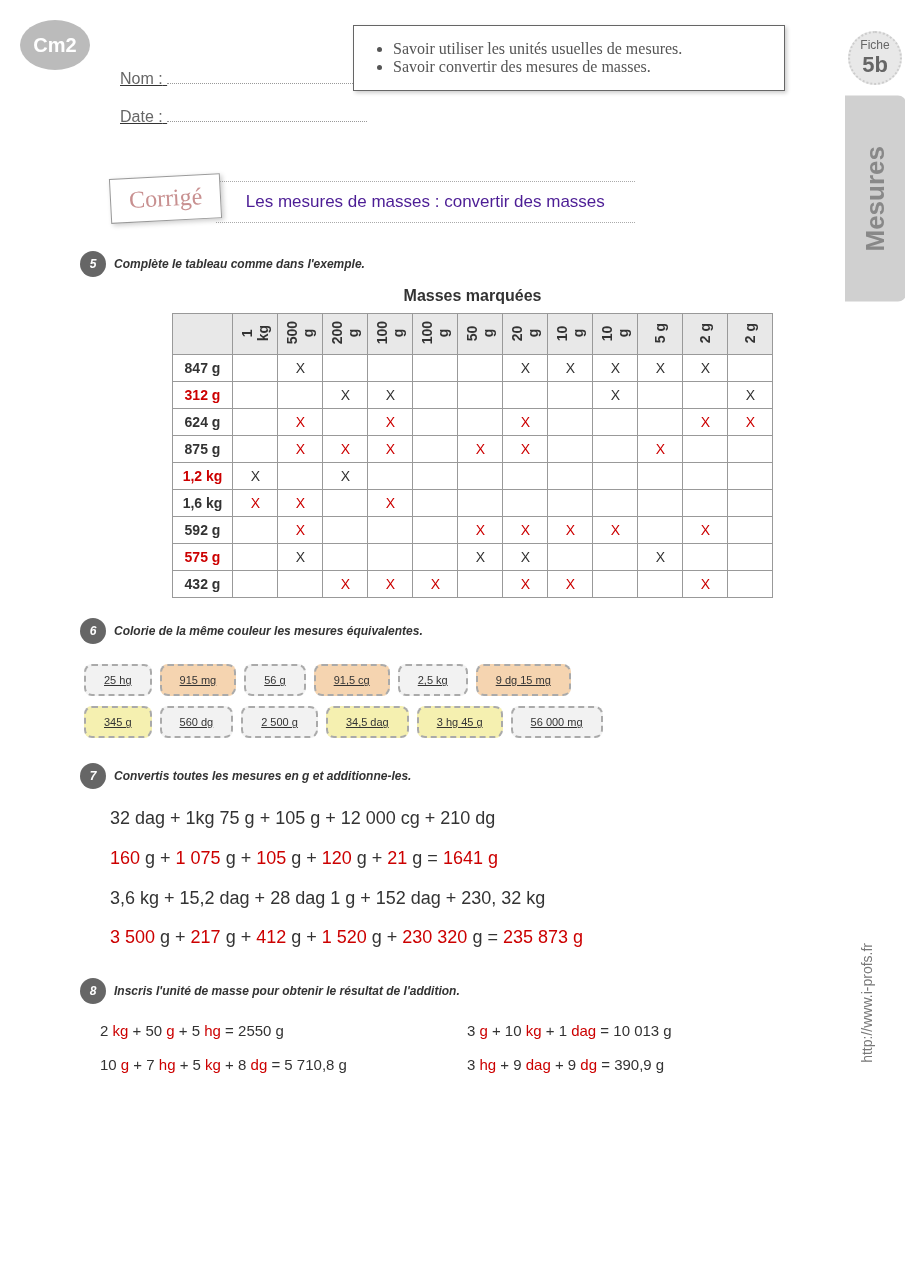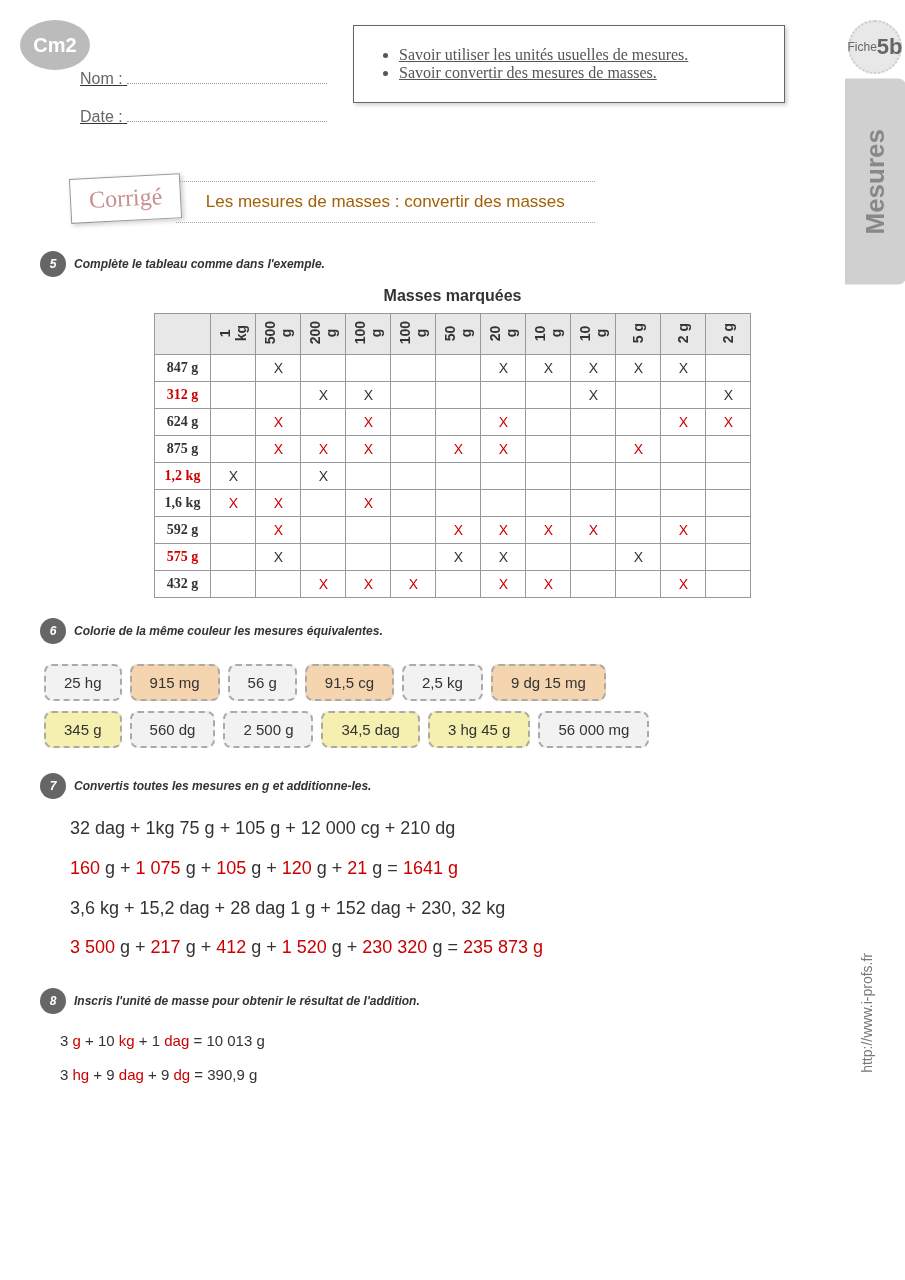--- a/index.html
+++ b/index.html
@@ -1,40 +1,40 @@
 <!DOCTYPE html>
 <html><head>
 <meta charset="utf-8">
 <style>
 body { font-family: Arial, sans-serif; margin: 0; padding: 0; background: #fff; color: #333; width: 905px; position: relative; }
-.page { padding: 20px 40px 40px 40px; position: relative; }
+.page { padding: 20px 40px 40px 80px; position: relative; }
 .grade-badge { position: absolute; left: 20px; top: 20px; width: 70px; height: 50px; background: #bbb; border-radius: 50%; display: flex; align-items: center; justify-content: center; color: #fff; font-weight: bold; font-size: 20px; }
 .grade-badge::before { content: ''; position: absolute; inset: -5px; border: 2px dotted #fff; border-radius: 50%; }
 .header-fields { margin-left: 40px; margin-top: 50px; text-decoration: underline; }
 .field-row { margin-bottom: 20px; color: #666; font-size: 16px; }
 .dots { display: inline-block; width: 200px; border-bottom: 1px dotted #999; }
 .objectives-box { position: absolute; right: 120px; top: 25px; width: 390px; border: 1px solid #666; padding: 10px 20px; font-family: 'Brush Script MT', cursive; font-size: 16px; color: #555; background: #fff; box-shadow: 2px 2px 4px rgba(0,0,0,0.2); }
-.objectives-box ul { margin: 10px; padding-left: 15px; text-decoration: underline; }
+.objectives-box ul { margin: 4px; padding-left: 15px; }
 .side-tab { position: absolute; right: 0; top: 20px; width: 60px; }
-.fiche-badge { width: 50px; height: 50px; background: #e8e8e8; border-radius: 50%; display: flex; flex-direction: row; align-items: center; justify-content: center; margin: 0 auto; font-size: 12px; color: #666; border: 2px dotted #ccc; }
+.fiche-badge { width: 50px; height: 50px; background: #e8e8e8; border-radius: 50%; display: flex; flex-direction: column; align-items: center; justify-content: center; margin: 11px auto; font-size: 12px; color: #666; border: 2px dotted #ccc; }
 .fiche-badge span:last-child { font-size: 22px; font-weight: bold; }
 .side-label { background: #d0d0d0; padding: 50px 15px; margin-top: 5px; border-radius: 8px 0 0 8px; writing-mode: vertical-rl; transform: rotate(180deg); font-size: 26px; font-weight: bold; color: #888; text-align: center; }
 .corrige-box { display: inline-block; border: 1px solid #999; padding: 8px 18px; font-family: 'Brush Script MT', cursive; font-size: 24px; color: #c89090; transform: rotate(-3deg); box-shadow: 2px 2px 5px rgba(0,0,0,0.2); margin: 30px 0 10px 30px; background: #fff; }
-.title-bar { display: inline-block; color: #a16207; font-size: 17px; padding: 10px 30px; border-top: 1px dotted #aaa; border-bottom: 1px dotted #aaa; margin-left: -10px; vertical-align: middle; }
+.title-bar { display: inline-block; color: #4c1d95; font-size: 17px; padding: 10px 30px; border-top: 1px dotted #aaa; border-bottom: 1px dotted #aaa; margin-left: -10px; vertical-align: middle; }
 .ex-num { display: inline-flex; width: 26px; height: 26px; background: #666; color: #fff; border-radius: 50%; align-items: center; justify-content: center; font-weight: bold; margin-right: 8px; }
 .ex-title { font-weight: bold; font-size: 12px; margin: 20px 0 10px; font-style: italic; }
 .table-title { text-align: center; font-weight: bold; margin-bottom: 8px; }
 table.mass { border-collapse: collapse; margin: 0 auto; font-size: 14px; }
 table.mass th, table.mass td { border: 1px solid #999; text-align: center; padding: 3px 6px; min-width: 32px; height: 20px; }
 table.mass th { background: #e8e8e8; font-weight: bold; }
 table.mass th.rot span { writing-mode: vertical-rl; transform: rotate(180deg); display: inline-block; padding: 4px 0; }
-table.mass td.rowh { font-weight: bold; padding: 3px 10px; font-family: Liberation Serif, serif; }
+table.mass td.rowh { font-weight: bold; padding: 3px 10px; }
 .red { color: #cc0000; }
 .chips { margin: 15px 0; }
-.chip { display: inline-block; padding: 8px 18px; border: 2px dashed #aaa; border-radius: 8px; margin: 5px 4px; font-size: 15px; }
+.chip { display: inline-block; padding: 8px 18px; border: 2px dashed #aaa; border-radius: 8px; margin: 5px 4px; font-size: 11px; text-decoration: underline; }
 .c-gray { background: #f2f2f2; }
 .c-orange { background: #f5d4b0; }
 .c-yellow { background: #f5f0b0; }
 .ex-body { margin-left: 30px; font-size: 18px; line-height: 2.2; }
 .ex8 { display: flex; gap: 120px; margin-left: 20px; font-size: 15px; line-height: 2.3; }
 .source { position: absolute; right: 30px; bottom: 60px; writing-mode: vertical-rl; transform: rotate(180deg); font-size: 14px; color: #777; }
 </style>
 </head>
 <body>
 
@@ -240,20 +240,24 @@
     <div>32 dag + 1kg 75 g + 105 g + 12 000 cg + 210 dg</div>
     <div id="ex7-l2"><span class="red">160</span> g + <span class="red">1 075</span> g + <span class="red">105</span> g + <span class="red">120</span> g + <span class="red">21</span> g  = <span class="red">1641 g</span></div>
     <div>3,6 kg + 15,2 dag + 28 dag 1 g + 152 dag + 230, 32 kg</div>
     <div id="ex7-l4"><span class="red">3 500</span> g + <span class="red">217</span> g + <span class="red">412</span> g + <span class="red">1 520</span> g + <span class="red">230 320</span> g  = <span class="red">235 873 g</span></div>
   </div>
 
   <div class="ex-title">
     <span class="ex-num">8</span><span>Inscris l'unité de masse pour obtenir le résultat de l'addition.</span>
   </div>
   <div class="ex8">
+    <div id="ex8-col1">
+        <div>2 <span class="red">kg</span> + 50 <span class="red">g</span> + 5 <span class="red">hg</span> = 2550 g</div>
+        <div>10 <span class="red">g</span> + 7 <span class="red">hg</span> + 5 <span class="red">kg</span> + 8 <span class="red">dg</span> = 5 710,8 g</div>
+      </div>
     <div id="ex8-col2">
         <div>3 <span class="red">g</span> + 10 <span class="red">kg</span> + 1 <span class="red">dag</span> = 10 013 g</div>
         <div>3 <span class="red">hg</span> + 9 <span class="red">dag</span> + 9 <span class="red">dg</span> = 390,9 g</div>
       </div>
   </div>
 
   <div class="source">http://www.i-profs.fr</div>
 </div>
 
 </body></html>

